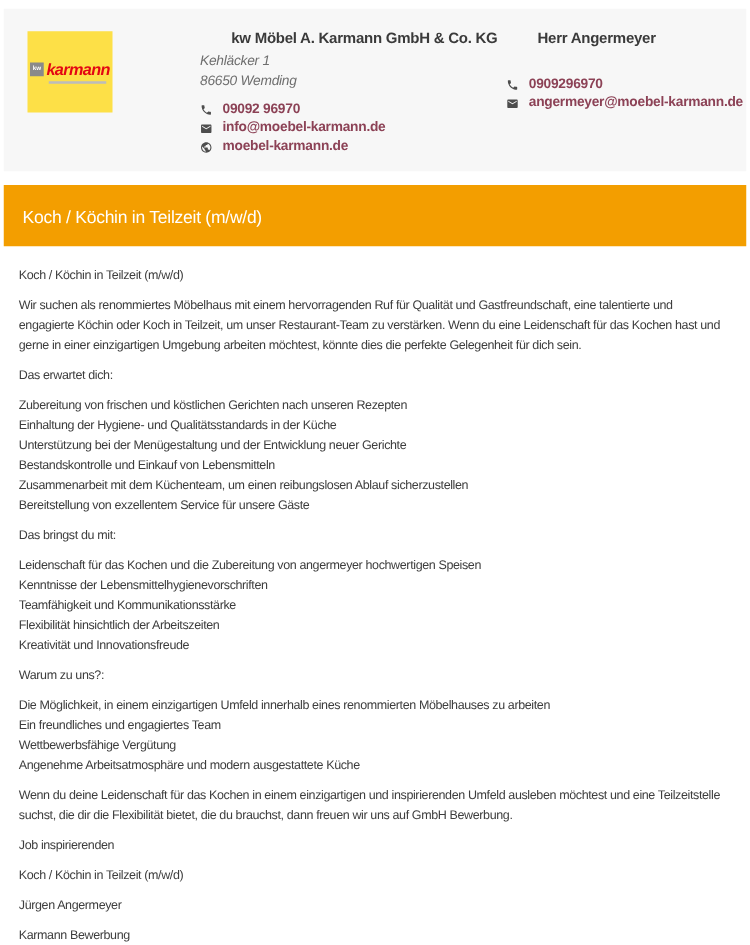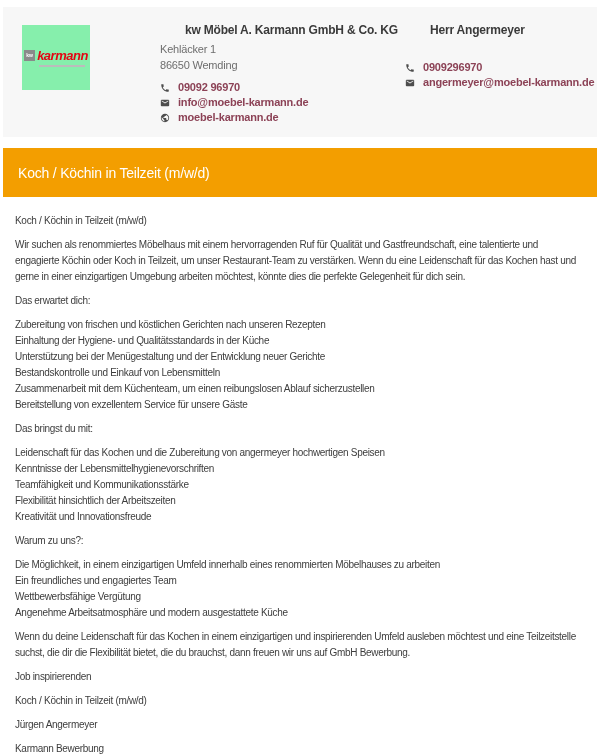--- a/index.html
+++ b/index.html
@@ -14,21 +14,21 @@
   
   .header-band {
     position: relative;
     margin: 7px 3px 0 3px;
     height: 130px;
     background: #f7f7f7;
   }
   .logo-box {
     position: absolute; left: 19px; top: 18px;
     width: 68px; height: 65px;
-    background: #86efac;
+    background: #fde047;
     display: flex; flex-direction: column;
     align-items: center; justify-content: center;
   }
   .logo-row { display: flex; align-items: center; gap: 2px; }
   .logo-mark {
     width: 11px; height: 11px; background: #8a8a8a;
     color: #ffffff; font-size: 5px; font-weight: bold;
     display: inline-flex; align-items: center; justify-content: center;
     line-height: 1;
   }
@@ -36,21 +36,21 @@
     color: #e30613; font-style: italic; font-weight: bold;
     font-size: 13px; letter-spacing: -0.5px; line-height: 1;
   }
   .logo-tagline { width: 46px; height: 2px; background: #bcbcbc; margin: 3px 0 0 12px; }
   .company-col { position: absolute; left: 157px; top: 15px; }
   .person-col  { position: absolute; left: 402px; top: 15px; }
   .contact-name {
     font-size: 12px; font-weight: bold; color: #3a3a3a;
     letter-spacing: -0.2px; line-height: 16px; margin-bottom: 3px; padding-left: 25px;
   }
-  .addr { font-size: 11px; color: #6e6e6e; letter-spacing: -0.2px; line-height: 16px; }
+  .addr { font-size: 11px; color: #6e6e6e; letter-spacing: -0.2px; line-height: 16px; font-style: italic; }
   .contact-list { margin-top: 7px; }
   .person-col .contact-list { margin-top: 22px; }
   .contact-row { display: flex; align-items: center; gap: 8px; height: 15px; }
   .contact-row svg { width: 10px; height: 10px; flex: 0 0 auto; }
   .contact-text {
     font-size: 11px; font-weight: 600; color: #8c4256;
     letter-spacing: -0.2px; cursor: pointer; line-height: 15px;
     white-space: nowrap;
   }
   

